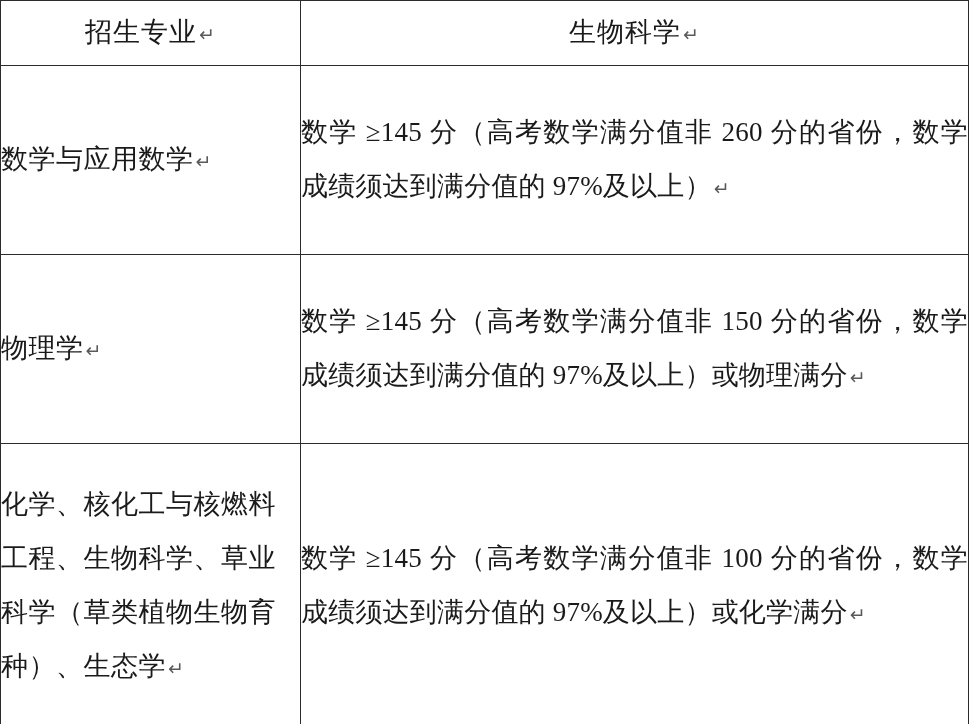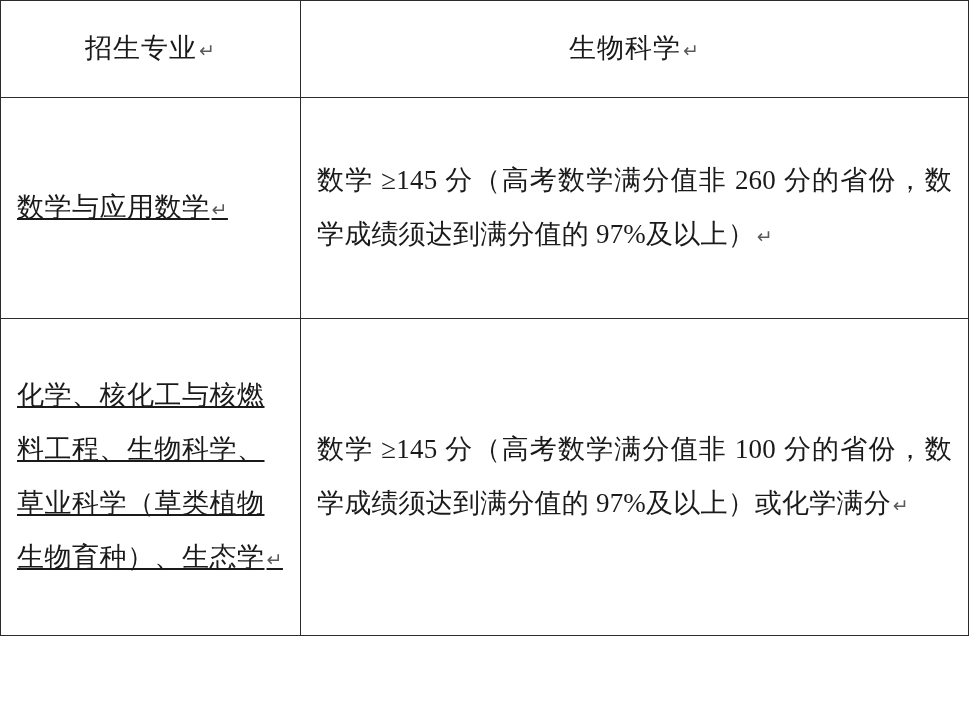--- a/index.html
+++ b/index.html
@@ -22,42 +22,41 @@
   }
   table.req-table {
     border-collapse: collapse;
     width: 968px;
     margin: 0;
     table-layout: fixed;
   }
   table.req-table td, table.req-table th {
     border: 1px solid #2b2b2b;
     vertical-align: middle;
-    padding: 16px;
+    padding: 0;
   }
   .col-major { width: 300px; }
   .col-req   { width: 668px; }
 
   .head-cell {
     text-align: center;
     font-weight: normal;
     font-size: 27px;
     letter-spacing: 1px;
     height: 62px;
     line-height: 62px;
     padding: 0 6px;
     white-space: nowrap;
   }
   .major-cell {
     font-size: 27px;
     line-height: 54px;
     padding: 6px 10px 6px 14px;
     text-align: left;
     letter-spacing: 0.5px;
-    text-decoration: underline;
   }
   .req-cell {
     font-size: 27px;
     line-height: 54px;
     padding: 10px 16px 10px 16px;
     text-align: justify;
     text-justify: inter-ideograph;
     letter-spacing: 0.2px;
   }
   .row-1 td { height: 188px; }
@@ -85,19 +84,23 @@
       <tr>
         <th class="head-cell"><span>招生专业</span><span class="pilcrow">↵</span></th>
         <th class="head-cell"><span>生物科学</span><span class="pilcrow">↵</span></th>
       </tr>
     </thead>
     <tbody>
       <tr class="row-1">
         <td class="major-cell"><span>数学与应用数学</span><span class="pilcrow">↵</span></td>
         <td class="req-cell"><span>数学 ≥145 分（高考数学满分值非 260 分的省份，数学成绩须达到满分值的 97%及以上）</span><span class="pilcrow">↵</span></td>
       </tr>
+      <tr class="row-2">
+        <td class="major-cell"><span>物理学</span><span class="pilcrow">↵</span></td>
+        <td class="req-cell"><span>数学 ≥145 分（高考数学满分值非 150 分的省份，数学成绩须达到满分值的 97%及以上）或物理满分</span><span class="pilcrow">↵</span></td>
+      </tr>
       <tr class="row-3">
         <td class="major-cell"><span>化学、核化工与核燃料工程、生物科学、草业科学（草类植物生物育种）、生态学</span><span class="pilcrow">↵</span></td>
         <td class="req-cell"><span>数学 ≥145 分（高考数学满分值非 100 分的省份，数学成绩须达到满分值的 97%及以上）或化学满分</span><span class="pilcrow">↵</span></td>
       </tr>
     </tbody>
   </table>
 </div>
 
 </body></html>

